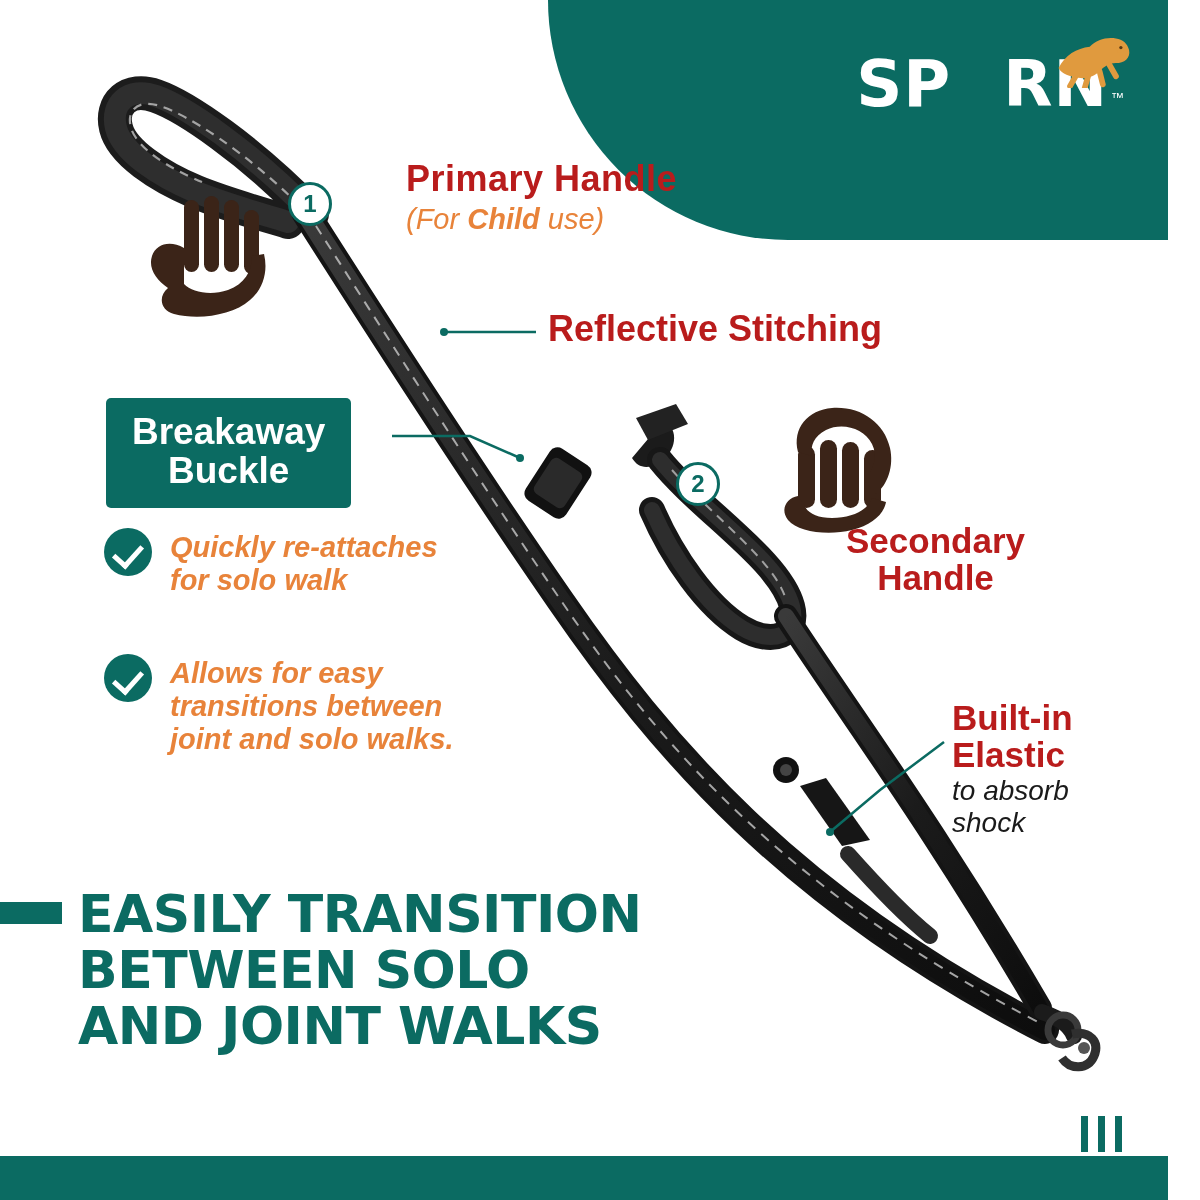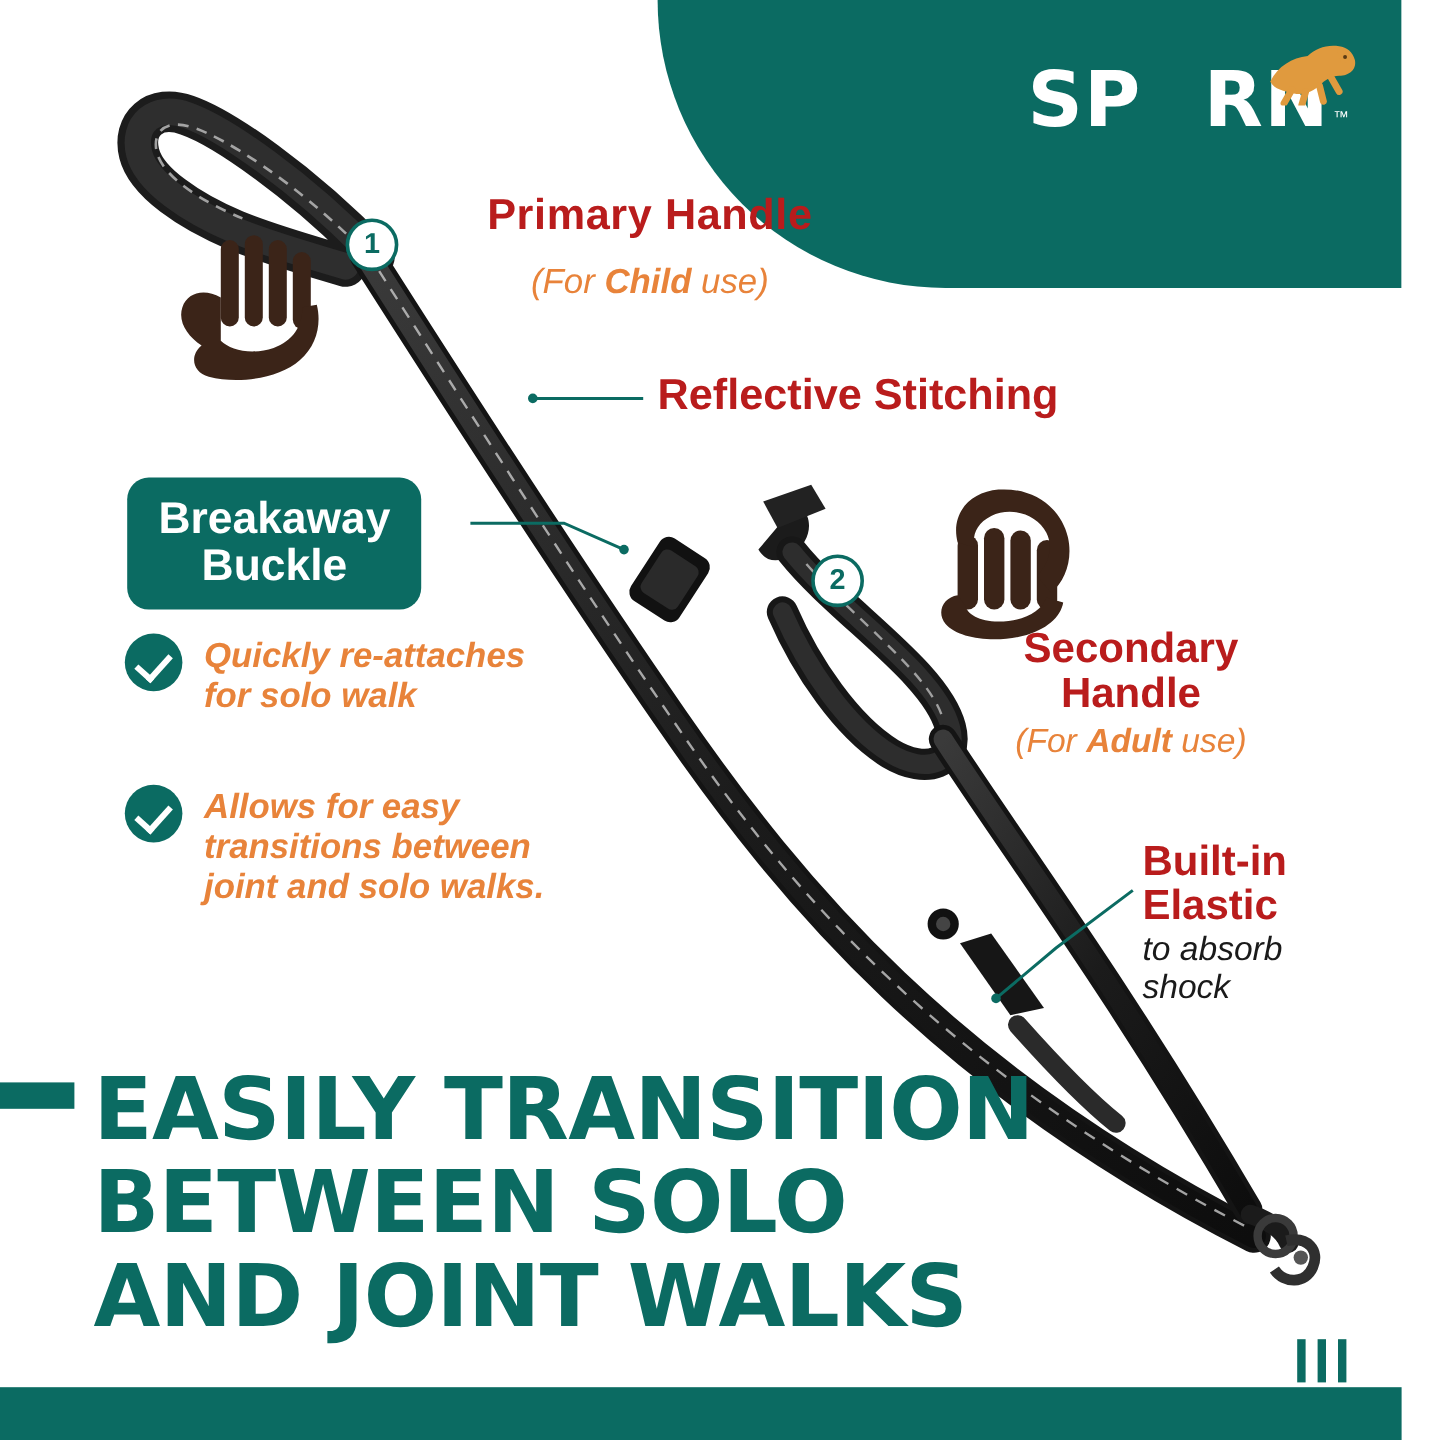--- a/index.html
+++ b/index.html
@@ -97,40 +97,40 @@
     color: #e8833a;
     font-style: italic;
     font-size: 29px;
     line-height: 1.15;
     white-space: nowrap;
   }
   .c-sub b { font-weight: bold; }
 
   #co-primary { left: 406px; top: 160px; }
   #co-primary .c-title { letter-spacing: 0.5px; }
-  #co-primary .c-sub { margin-top: 20px; text-align: center; }
+  #co-primary .c-sub { margin-top: 4px; }
 
   #co-reflective { left: 548px; top: 310px; }
 
   #co-secondary { left: 846px; top: 522px; text-align: center; }
   #co-secondary .c-title { font-size: 35px; line-height: 1.06; }
   #co-secondary .c-sub { margin-top: 6px; font-size: 28px; }
 
   #co-elastic { left: 952px; top: 700px; }
   #co-elastic .c-title { font-size: 35px; line-height: 1.05; }
   #co-elastic .c-sub { color: #1a1a1a; font-size: 28px; margin-top: 2px; line-height: 1.1; }
 
   
   .pill {
     position: absolute;
     left: 106px;
     top: 398px;
     background: #0b6b62;
     color: #ffffff;
-    border-radius: 18px;
+    border-radius: 5px;
     padding: 14px 26px 18px 26px;
     font-weight: bold;
     font-size: 37px;
     line-height: 1.06;
     text-align: center;
   }
 
   
   .bullet {
     position: absolute;
@@ -182,21 +182,21 @@
     height: 22px;
     background: #0b6b62;
   }
   .headline {
     position: absolute;
     left: 78px;
     top: 886px;
     color: #0b6b62;
     font-family: "DejaVu Sans", sans-serif;
     font-weight: bold;
-    font-size: 72px;
+    font-size: 52px;
     line-height: 1.08;
     letter-spacing: -0.5px;
   }
   .subheadline {
     position: absolute;
     left: 78px;
     top: 1068px;
     color: #1a1a1a;
     font-size: 33px;
     letter-spacing: -0.2px;
@@ -332,21 +332,20 @@
     <div class="c-sub"><span>(For </span><b>Child</b><span> use)</span></div>
   </div>
 
   <div class="callout" id="co-reflective">
     <div class="c-title">Reflective Stitching</div>
   </div>
 
   <div class="callout" id="co-secondary">
     <div class="c-title">Secondary</div>
     <div class="c-title">Handle</div>
-    <div class="c-sub"><span>(For </span><b>Adult</b><span> use)</span></div>
   </div>
 
   <div class="callout" id="co-elastic">
     <div class="c-title">Built-in</div>
     <div class="c-title">Elastic</div>
     <div class="c-sub">to absorb</div>
     <div class="c-sub">shock</div>
   </div>
 
   <div class="pill">

